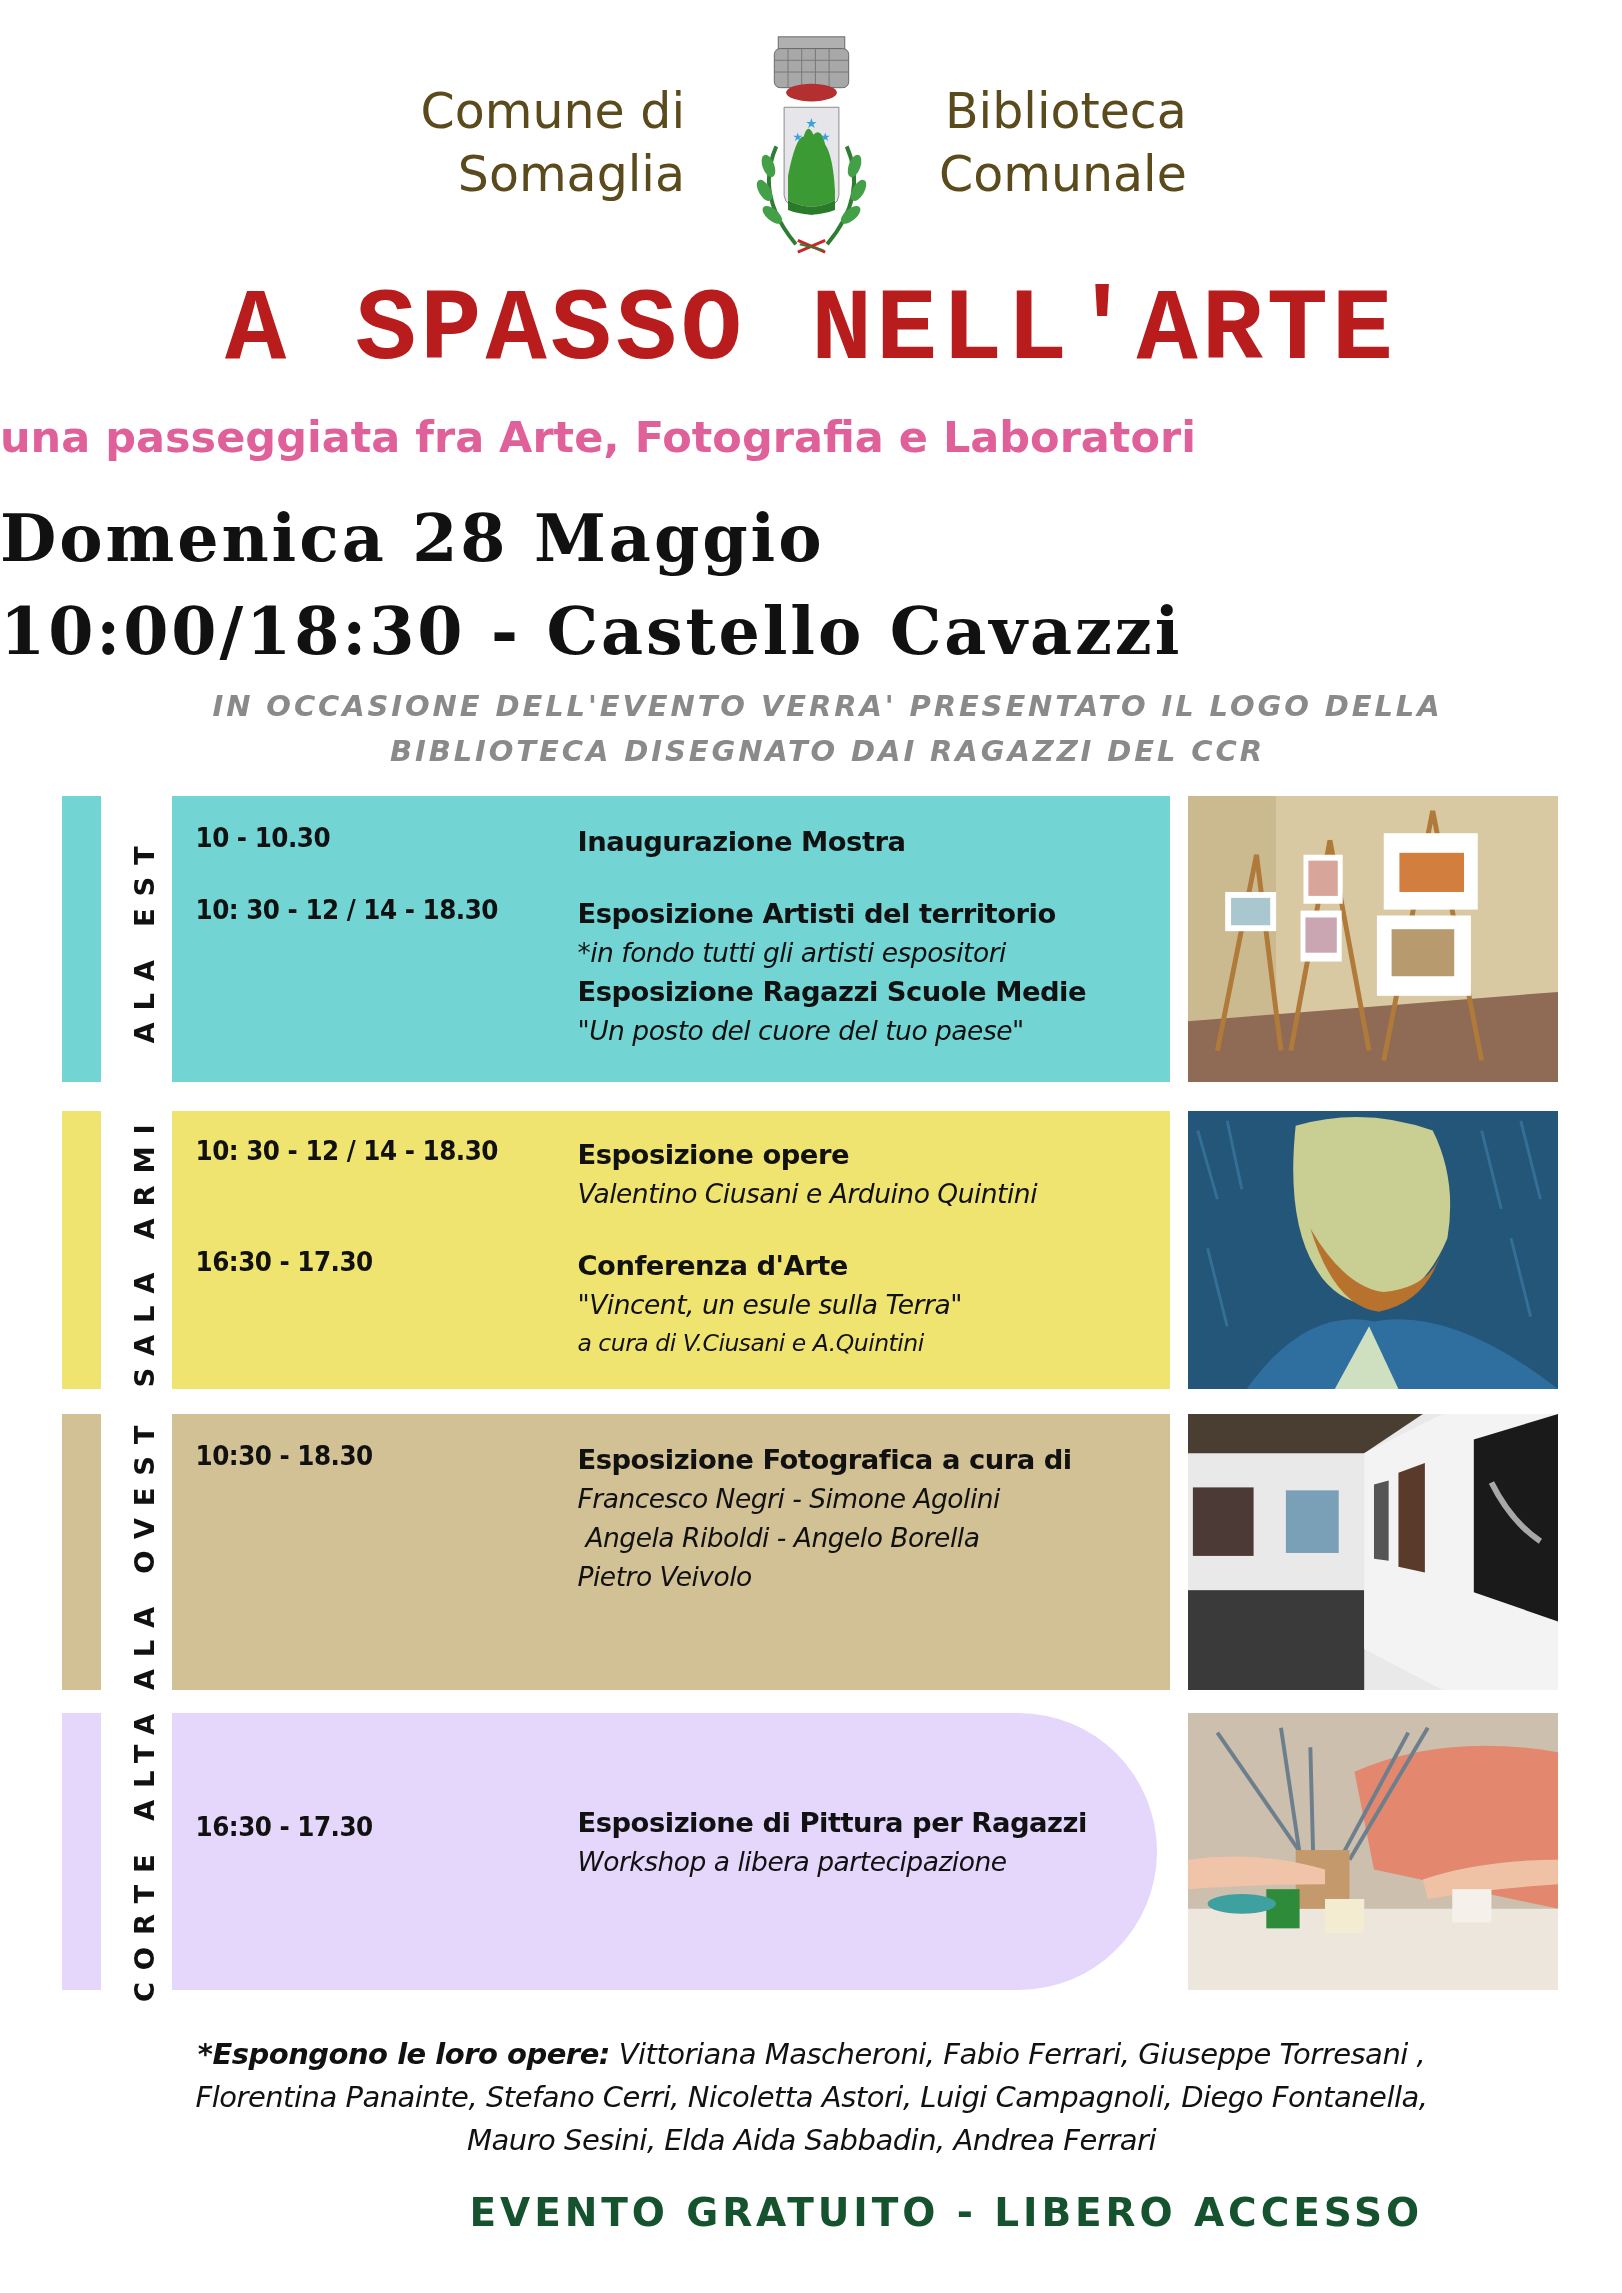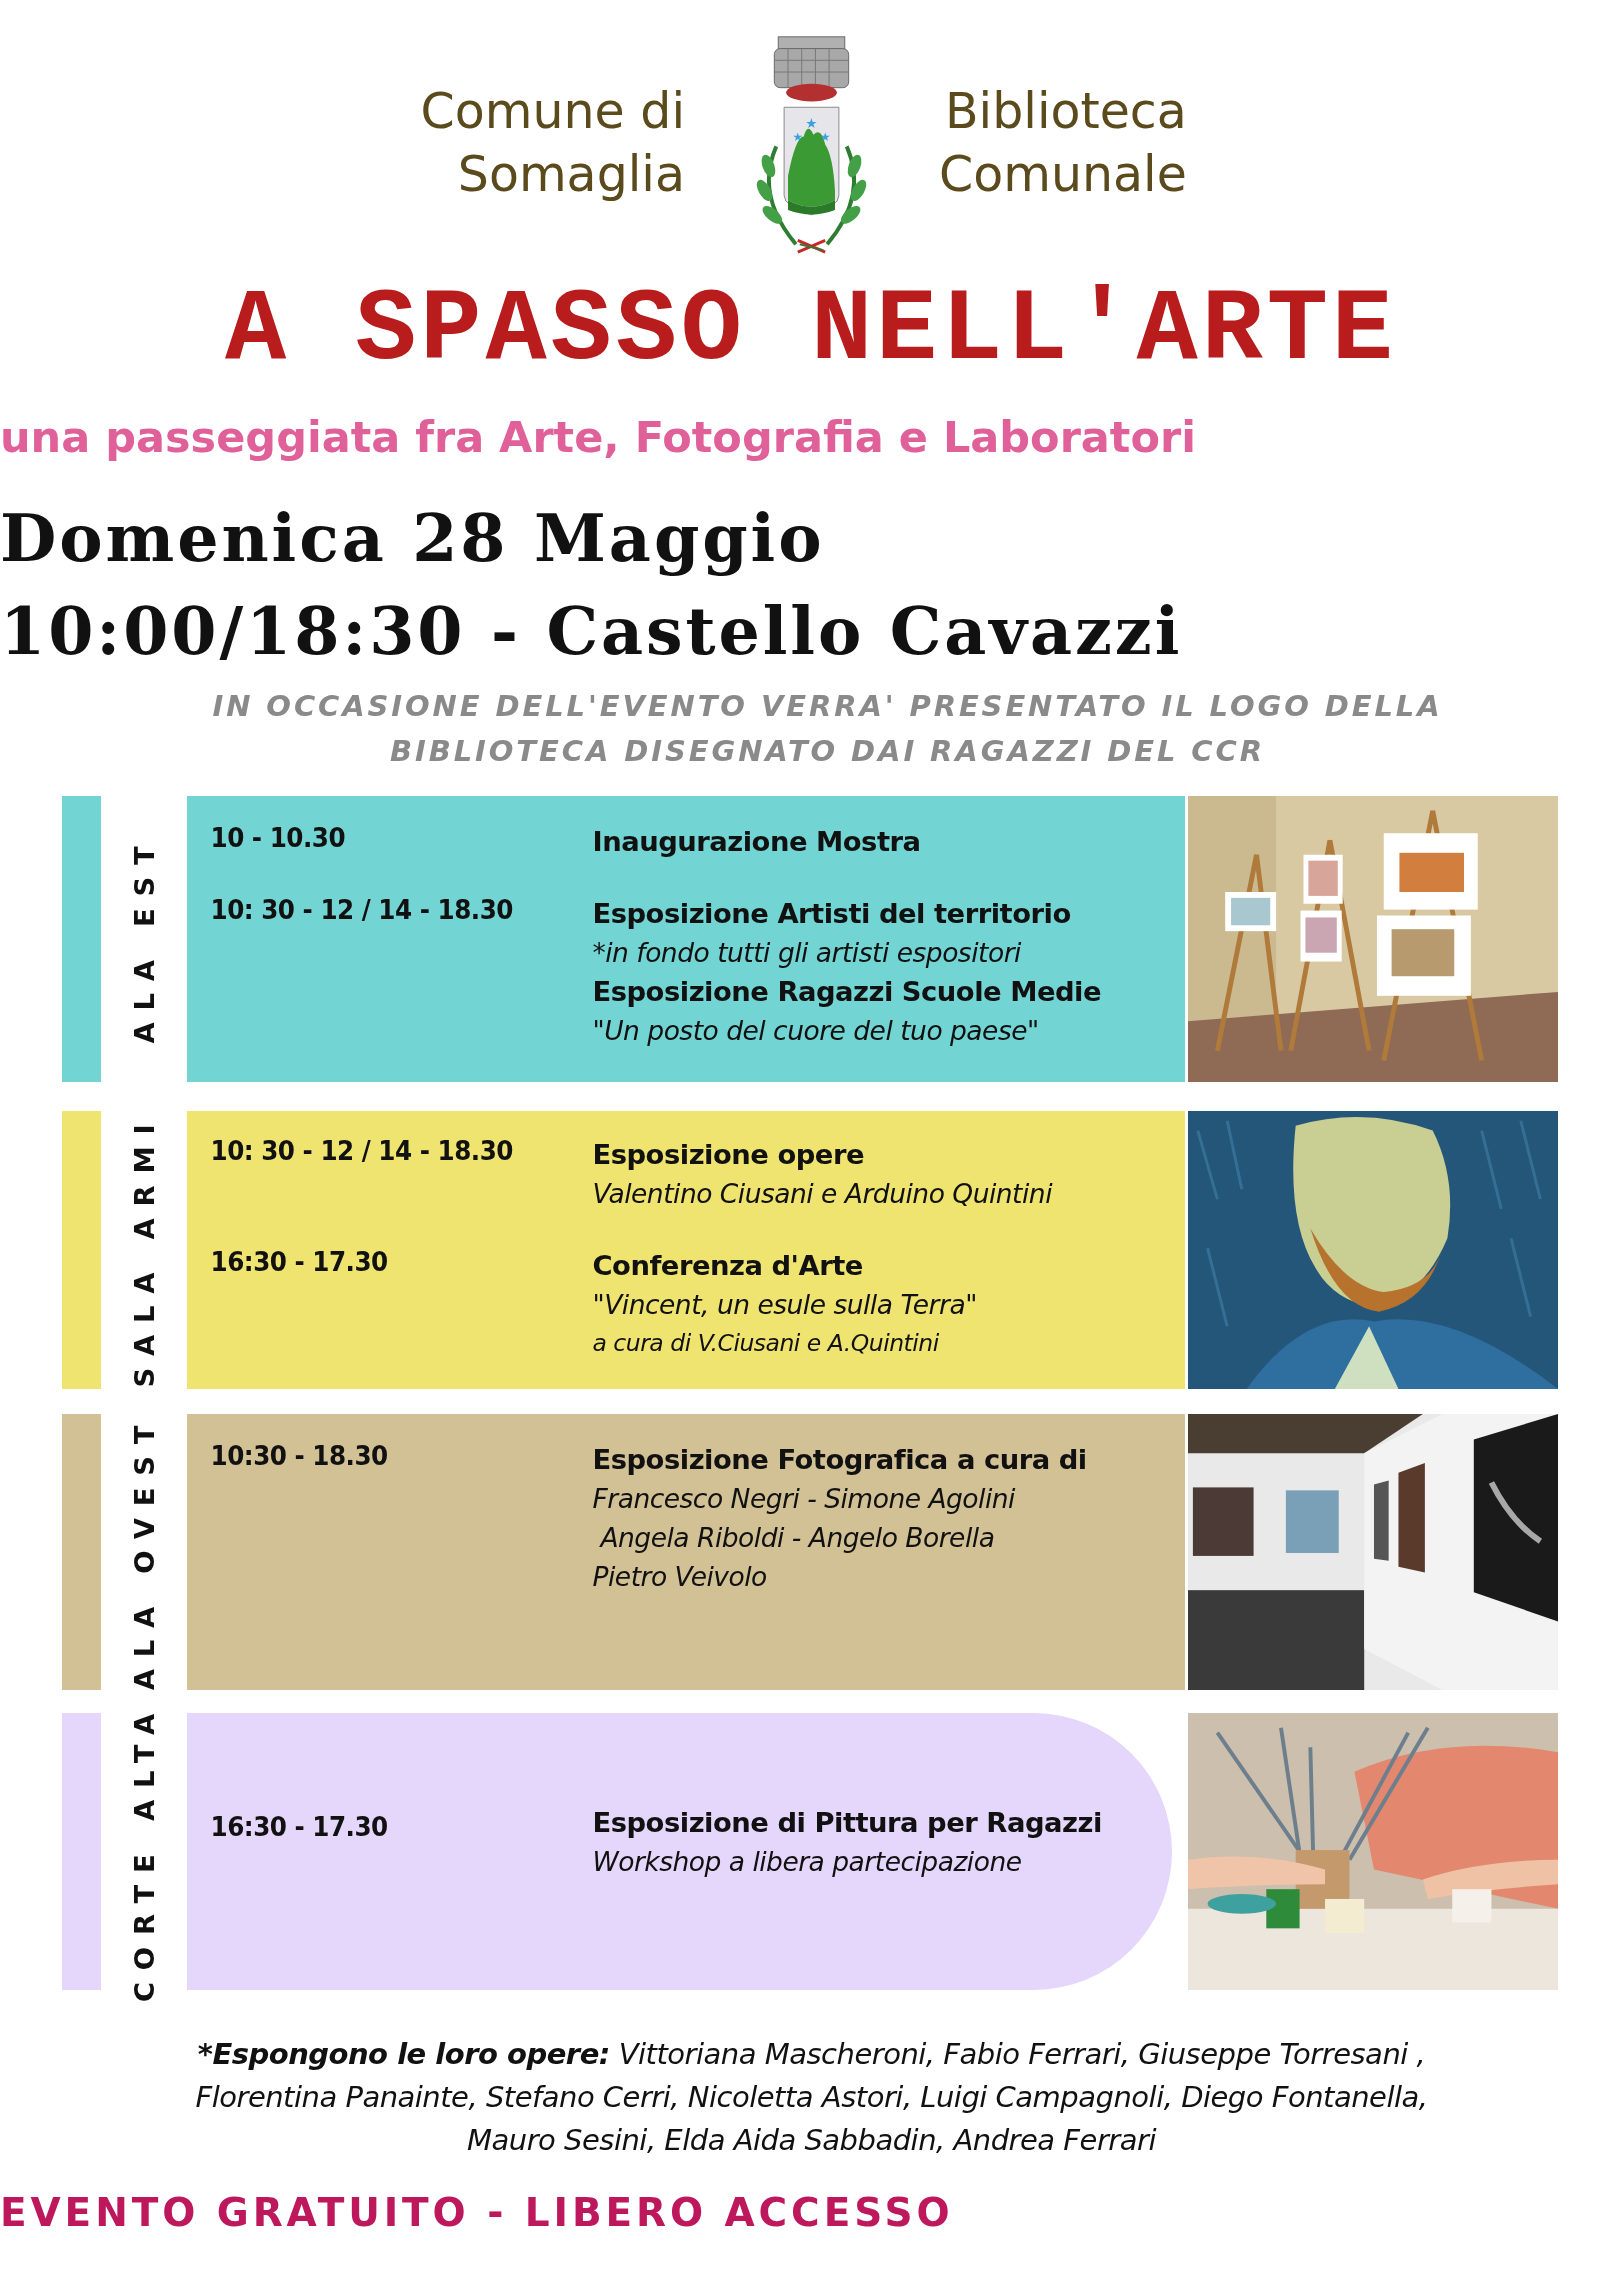--- a/index.html
+++ b/index.html
@@ -18,21 +18,21 @@
   .date-line { position: absolute; left: 0; width: 1622px; text-align: left; font-family: "DejaVu Serif", serif; font-weight: bold; font-size: 65px; color: #111; letter-spacing: 2.9px; }
   .date-line.l1 { top: 500px; }
   .date-line.l2 { top: 593px; }
   .notice { position: absolute; top: 684px; left: 0; width: 1622px; text-align: center; font-family: "DejaVu Sans", sans-serif; font-weight: bold; font-style: italic; font-size: 29px; letter-spacing: 2.9px; line-height: 45px; color: #8a8a8a; padding-left: 33px; }
 
   
   .section { position: absolute; left: 0; width: 1622px; }
   .sec-strip { position: absolute; left: 62px; width: 39px; top: 0; bottom: 0; }
   .sec-label-col { position: absolute; left: 101px; width: 86px; top: 0; bottom: 0; background: #fff; }
   .sec-label { position: absolute; left: 50%; top: 50%; transform: translate(-50%, -50%) rotate(-90deg); white-space: nowrap; font-family: "DejaVu Sans", sans-serif; font-weight: bold; font-size: 27.4px; letter-spacing: 11.8px; color: #111; }
-  .sec-body { position: absolute; left: 187px; width: 998px; top: 0; bottom: 0; }
+  .sec-body { position: absolute; left: 172px; width: 998px; top: 0; bottom: 0; }
   .sec-body.rounded { border-top-right-radius: 157px; border-bottom-right-radius: 157px; width: 985px; }
   .sec-photo { position: absolute; left: 1188px; width: 370px; top: 0; bottom: 0; overflow: hidden; }
 
   .row { position: absolute; left: 23.5px; right: 19.6px; }
   .time { position: absolute; left: 0; font-family: "DejaVu Sans Condensed", "DejaVu Sans", sans-serif; font-weight: bold; font-size: 27.4px; color: #111; letter-spacing: -0.5px; }
   .desc { position: absolute; left: 382px; width: 588px; }
   .ev-title { font-family: "DejaVu Sans", sans-serif; font-weight: bold; font-size: 27.4px; line-height: 39px; color: #111; letter-spacing: -0.5px; }
   .ev-sub { font-family: "DejaVu Sans", sans-serif; font-style: italic; font-size: 26.5px; line-height: 39px; color: #111; letter-spacing: -0.5px; }
   .ev-sub.small { font-size: 23.5px; }
 
@@ -41,21 +41,21 @@
   .sec2 { top: 1111px; height: 278px; }
   .sec2 .sec-strip, .sec2 .sec-body { background: #efe470; }
   .sec3 { top: 1414px; height: 276px; }
   .sec3 .sec-strip, .sec3 .sec-body { background: #d2c195; }
   .sec4 { top: 1713px; height: 277px; }
   .sec4 .sec-strip, .sec4 .sec-body { background: #e5d6fb; }
 
   
   .artists { position: absolute; top: 2033px; left: 69px; width: 1485px; text-align: center; font-family: "DejaVu Sans", sans-serif; font-style: italic; font-size: 29px; line-height: 43px; color: #111; letter-spacing: -0.5px; }
   .artists b { font-weight: bold; }
-  .free { position: absolute; top: 2190px; left: 0; width: 1423px; text-align: left; font-family: "DejaVu Sans", sans-serif; font-weight: bold; font-size: 39px; letter-spacing: 3.9px; color: #be185d; }
+  .free { position: absolute; top: 2190px; left: 0; width: 1423px; text-align: right; font-family: "DejaVu Sans", sans-serif; font-weight: bold; font-size: 39px; letter-spacing: 3.9px; color: #14532d; }
 </style>
 </head>
 <body>
 
 <div class="header">
   <div class="org-left">
     <div>Comune di</div>
     <div>Somaglia</div>
   </div>
   <div class="crest">

